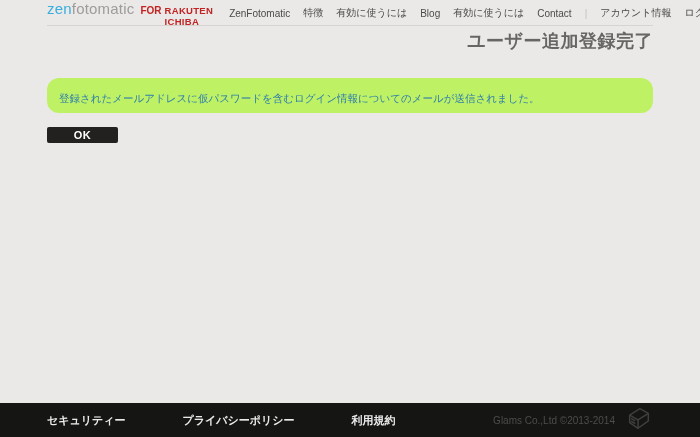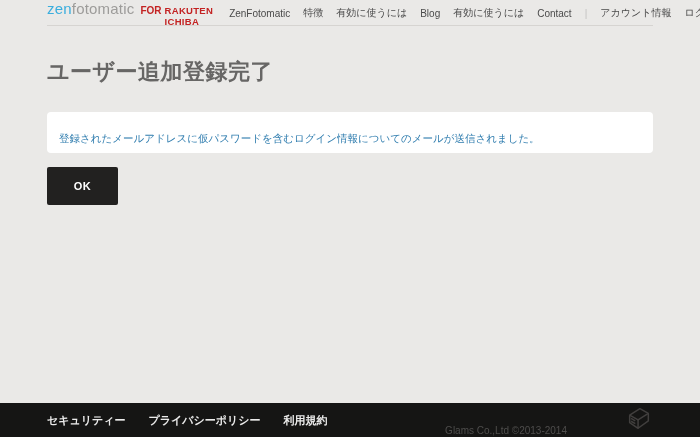--- a/index.html
+++ b/index.html
@@ -28,40 +28,41 @@
   .logo-for { font-size: 10px; font-weight: bold; color: #c32222; margin-left: 6px; }
   .logo-partner { font-size: 9.5px; font-weight: bold; color: #c32222; margin-left: 3px; letter-spacing: 0.3px; }
 
   .nav { display: flex; align-items: center; font-size: 10px; color: #4a4a4a; }
   .nav-item { margin-left: 13px; cursor: pointer; white-space: nowrap; }
   .nav-item:first-child { margin-left: 16px; }
   .nav-sep { margin-left: 13px; color: #c4c2c0; }
 
   
   .page-title {
-    font-size: 22px;
+    font-size: 18px;
     font-weight: bold;
     color: #676665;
-    margin-top: 31px;
+    margin-top: 3px;
     letter-spacing: 0.5px;
+    text-align: right;
   }
   .info-box {
     margin-top: 25px;
-    background: #ffffff;
-    border-radius: 4px;
-    padding: 18px 12px 7px 12px;
+    background: #bef264;
+    border-radius: 12px;
+    padding: 12px 12px 7px 12px;
     color: #2e7cae;
     font-size: 10.5px;
     line-height: 16px;
   }
   .ok-button {
     display: block;
     margin-top: 14px;
     width: 71px;
-    height: 38px;
+    height: 16px;
     background: #222120;
     color: #ffffff;
     font-family: inherit;
     font-size: 11px;
     font-weight: bold;
     text-align: center;
     border: none;
     border-radius: 2px;
     cursor: pointer;
     letter-spacing: 0.5px;
@@ -74,30 +75,30 @@
     height: 34px;
     background: #151514;
     display: flex;
     align-items: center;
   }
   .footer-inner {
     display: flex;
     align-items: center;
     justify-content: space-between;
   }
-  .footer-links { display: flex; align-items: center; }
+  .footer-links { display: flex; align-items: center; gap: 34px; }
   .footer-link {
     color: #ebebeb;
     font-size: 11px;
     font-weight: bold;
     margin-right: 23px;
     cursor: pointer;
     white-space: nowrap;
   }
-  .footer-right { display: flex; align-items: flex-end; gap: 48px; }
+  .footer-right { display: flex; align-items: center; }
   .copyright { color: #4e4d4c; font-size: 10px; margin-right: 10px; }
   .glams-icon { display: block; cursor: pointer; }
 </style>
 </head>
 <body>
 
 <header class="header">
   <div class="container header-inner">
     <div class="logo">
       <span class="logo-zen">zen</span>

